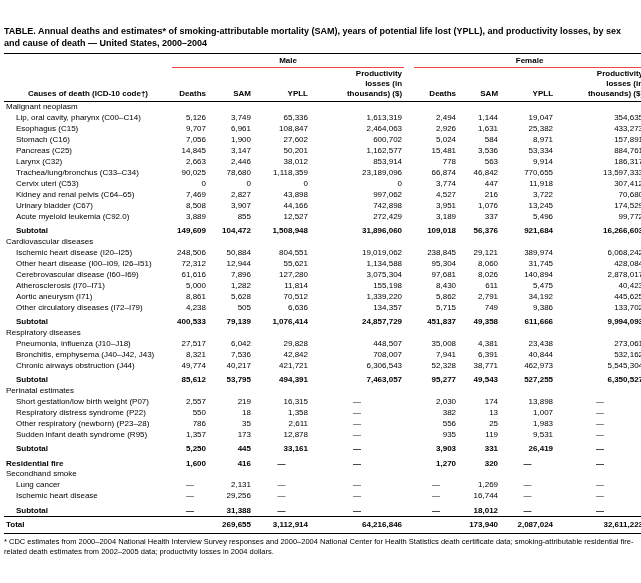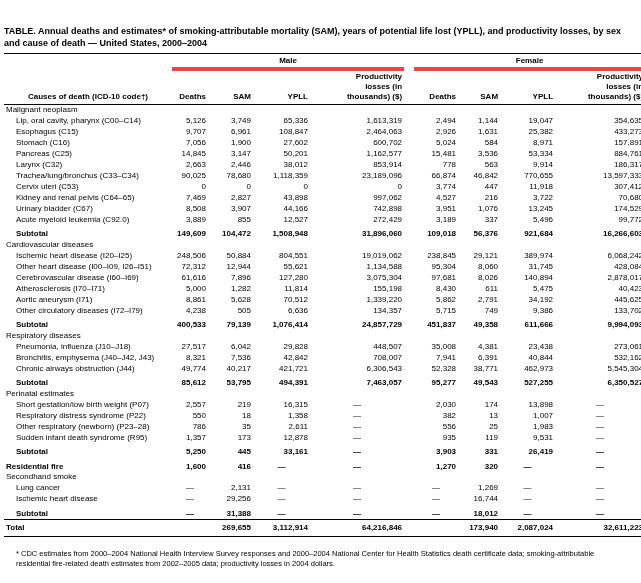--- a/index.html
+++ b/index.html
@@ -24,41 +24,41 @@
     table-layout: fixed;
     width: 634px;
     margin-top: 4px;
     border-top: 1px solid #000;
     font-size: 8px;
   }
   th, td { padding: 0.5px 2px; line-height: 1.25; }
   thead th { vertical-align: bottom; font-weight: 700; text-align: right; }
   thead th.causes { text-align: center; }
   thead tr.grouprow th { padding-top: 2px; }
-  thead th.group { text-align: center; border-bottom: 4px solid #ef4444; padding-bottom: 1px; }
+  thead th.group { text-align: center; border-bottom: 1px solid #ef4444; padding-bottom: 1px; }
   thead tr.subhead th { border-bottom: 1px solid #000; padding-bottom: 2px; }
   .prodwrap { display: inline-block; width: 56px; text-align: right; }
   tbody td.num { text-align: right; white-space: nowrap; }
   tbody td.num.dash { text-align: center; }
   tbody td.label { text-align: left; white-space: nowrap; overflow: hidden; }
   tr.row-section td { font-weight: 400; padding-top: 0; }
   tr.row-item td.label { padding-left: 12px; }
   tr.row-subtotal td { font-weight: 700; padding-top: 4px; }
   tr.row-subtotal td.label { padding-left: 12px; }
   tr.row-category td { font-weight: 700; padding-top: 4px; }
   tr.row-total td {
     font-weight: 700;
     border-top: 1px solid #000;
     border-bottom: 1px solid #000;
     padding-top: 3px;
     padding-bottom: 3px;
     margin-top: 7px;
   }
   .footnotes { margin-top: 3px; width: 634px; font-size: 7.5px; line-height: 1.3; }
-  .footnote { margin: 12px; }
+  .footnote { margin: 0; }
 </style>
 </head>
 <body>
 
 <div class="page">
 
   <div class="title">TABLE. Annual deaths and estimates* of smoking-attributable mortality (SAM), years of potential life lost (YPLL), and productivity losses, by sex and cause of death — United States, 2000–2004</div>
 
   <table class="data">
     <colgroup>

